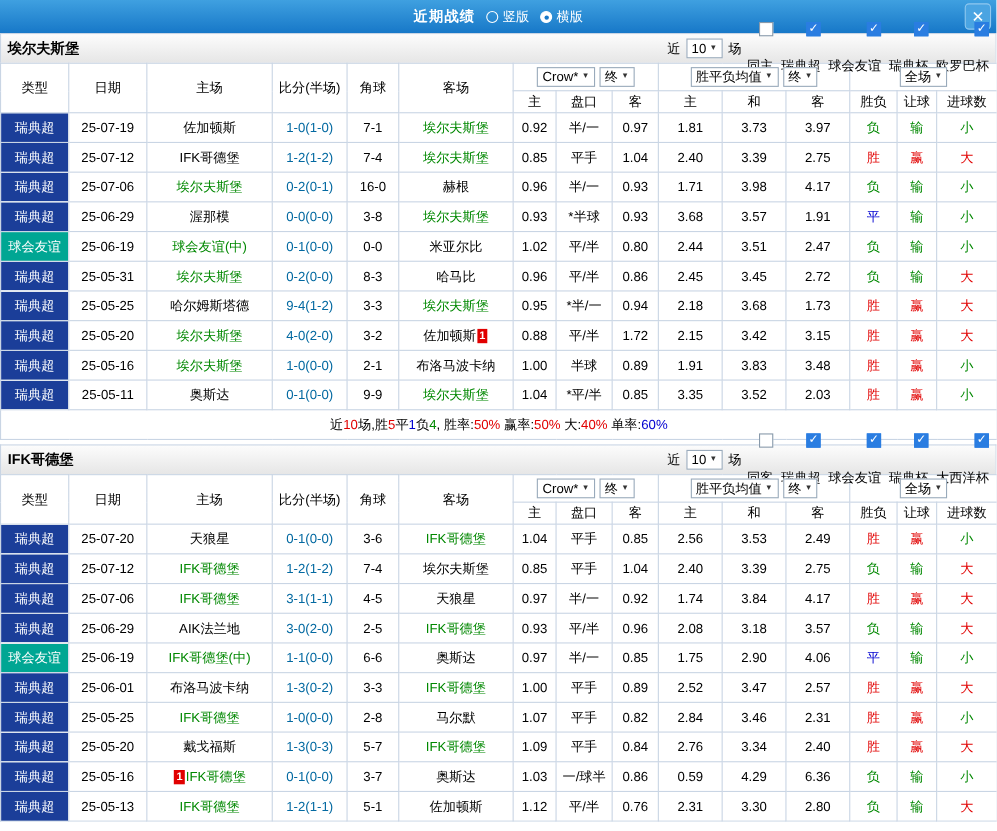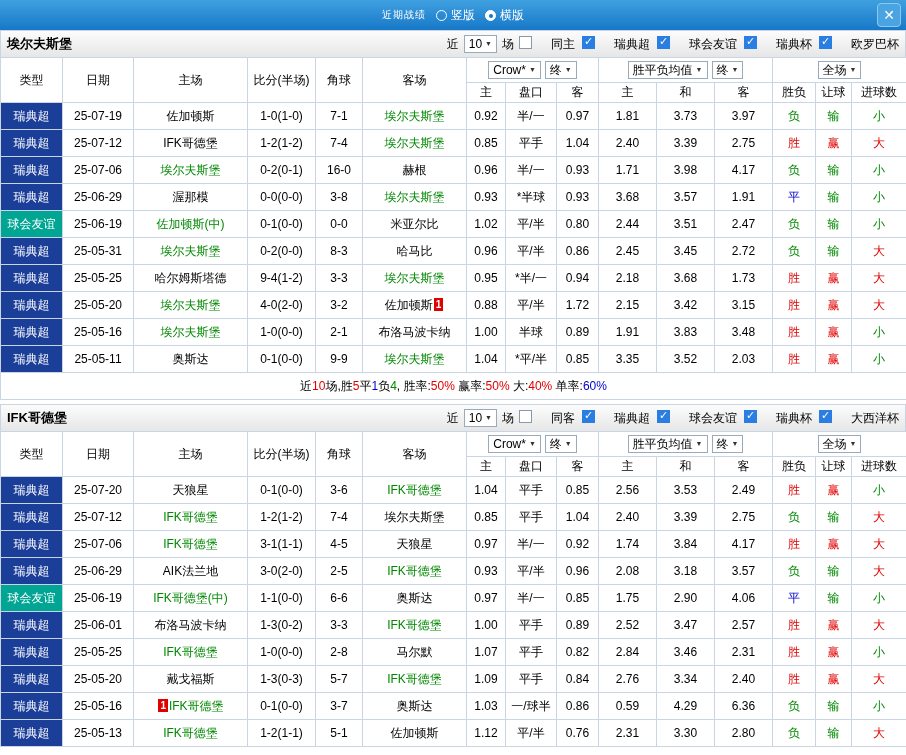--- a/index.html
+++ b/index.html
@@ -5,57 +5,57 @@
   * { margin:0; padding:0; box-sizing:border-box; }
   body {
     width:906px;
     font-family:"Liberation Sans","DejaVu Sans",sans-serif;
     font-size:12px; color:#000; background:#fff;
   }
   
   .topbar{height:30px;background:linear-gradient(180deg,#3fa0e0,#1778c8);
     display:flex;align-items:center;justify-content:center;position:relative;color:#fff;}
   .topbar-center{display:flex;align-items:center;gap:10px;}
-  .title{font-size:10px;font-weight:normal;letter-spacing:1px;}
+  .title{font-size:13px;font-weight:bold;letter-spacing:1px;}
   .radio-wrap{display:inline-flex;align-items:center;gap:4px;cursor:pointer;font-size:12px;}
   .radio-circle{width:11px;height:11px;border:1px solid #fff;border-radius:50%;
     position:relative;background:transparent;flex:0 0 auto;}
   .radio-circle.selected{background:#fff;}
   .radio-circle.selected::after{content:"";position:absolute;left:3px;top:3px;width:4px;height:4px;
     border-radius:50%;background:#1778c8;}
   .close-btn{position:absolute;right:5px;top:3px;width:24px;height:24px;line-height:22px;
     text-align:center;background:#4aa4e2;border:1px solid #8fc8ef;border-radius:4px;
     font-size:14px;cursor:pointer;color:#fff;}
   
   .section+.section{margin-top:4px;}
   .section-header{height:27px;display:flex;align-items:center;padding:0 6px;
     background:linear-gradient(180deg,#fcfcfc,#e6e6e6);border:1px solid #c9d5e4;border-bottom:none;}
   .team-name{font-weight:bold;font-size:13px;margin-right:12px;}
   .filter-area{margin-left:auto;display:flex;align-items:center;gap:5px;}
   .filter-checks{display:inline-flex;align-items:center;gap:7px;}
-  .chk-wrap{display:inline-flex;align-items:flex-start;gap:19px;cursor:pointer;}
+  .chk-wrap{display:inline-flex;align-items:flex-end;gap:19px;cursor:pointer;flex-direction:column;}
   .chk{width:13px;height:13px;border:1px solid #8899aa;background:#fff;display:inline-block;
     position:relative;flex:0 0 auto;}
   .chk.checked{background:#2a7de1;border-color:#2a7de1;}
   .chk.checked::after{content:"✓";position:absolute;left:1px;top:-2px;color:#fff;font-size:11px;font-weight:bold;}
   .mini-select{display:inline-flex;align-items:center;gap:3px;border:1px solid #99aabb;
     background:#fff;padding:1px 4px;font-size:12px;cursor:pointer;line-height:14px;}
   .mini-select .arrow{font-size:7px;color:#333;}
   
   .stats-table{border-collapse:collapse;table-layout:fixed;width:906px;}
   .stats-table th,.stats-table td{border:1px solid #c9d5e4;text-align:center;
     white-space:nowrap;overflow:hidden;padding:0 1px;}
   .stats-table thead th{font-weight:normal;background:#fff;}
   .stats-table thead tr.head1 th{height:25px;}
   .stats-table thead tr.head2 th{height:20px;}
   .stats-table tbody td{height:27px;}
   .head-group{display:inline-flex;gap:4px;align-items:center;justify-content:center;}
   .type-league{background:#1b3e99;color:#fff;}
   .type-friendly{background:#00a693;color:#fff;}
-  .score-cell{color:#000000;}
+  .score-cell{color:#0369a1;}
   .focus{color:#008800;}
   .t-red{color:#e10000;}
   .t-green{color:#008800;}
   .t-blue{color:#0000d0;}
   .t-black{color:#000;}
   .redcard{display:inline-block;background:#e10000;color:#fff;font-size:10px;line-height:13px;
     min-width:9px;padding:0 2px;margin:0 1px;vertical-align:1px;font-weight:bold;}
   .summary-row td{height:27px;background:#fff;}
 </style>
 </head>
@@ -251,21 +251,21 @@
     <td class="num-cell">3.57</td>
     <td class="num-cell">1.91</td>
     <td class="res-cell t-blue">平</td>
     <td class="res-cell t-green">输</td>
     <td class="res-cell t-green">小</td>
   </tr>
 
   <tr class="match-row">
     <td class="type-cell type-friendly">球会友谊</td>
     <td class="date-cell">25-06-19</td>
-    <td class="team-cell"><span class="focus">佐加顿斯(中)</span></td>
+    <td class="team-cell"><span class="focus">球会友谊(中)</span></td>
     <td class="score-cell">0-1(0-0)</td>
     <td class="corner-cell">0-0</td>
     <td class="team-cell"><span>米亚尔比</span></td>
     <td class="num-cell">1.02</td>
     <td class="num-cell">平/半</td>
     <td class="num-cell">0.80</td>
     <td class="num-cell">2.44</td>
     <td class="num-cell">3.51</td>
     <td class="num-cell">2.47</td>
     <td class="res-cell t-green">负</td>

